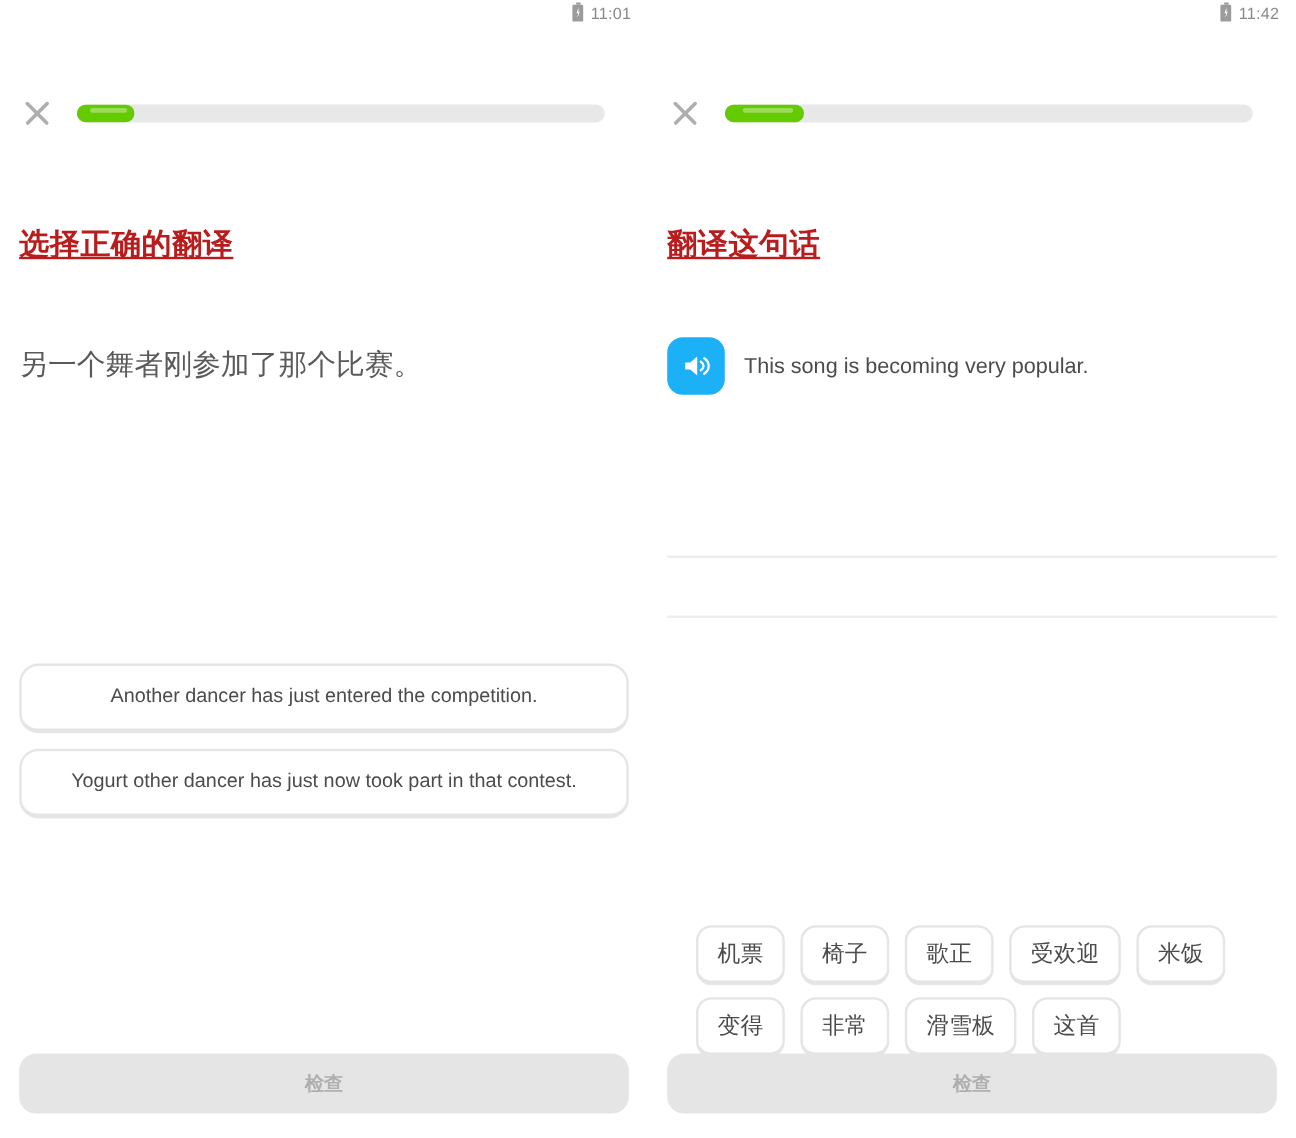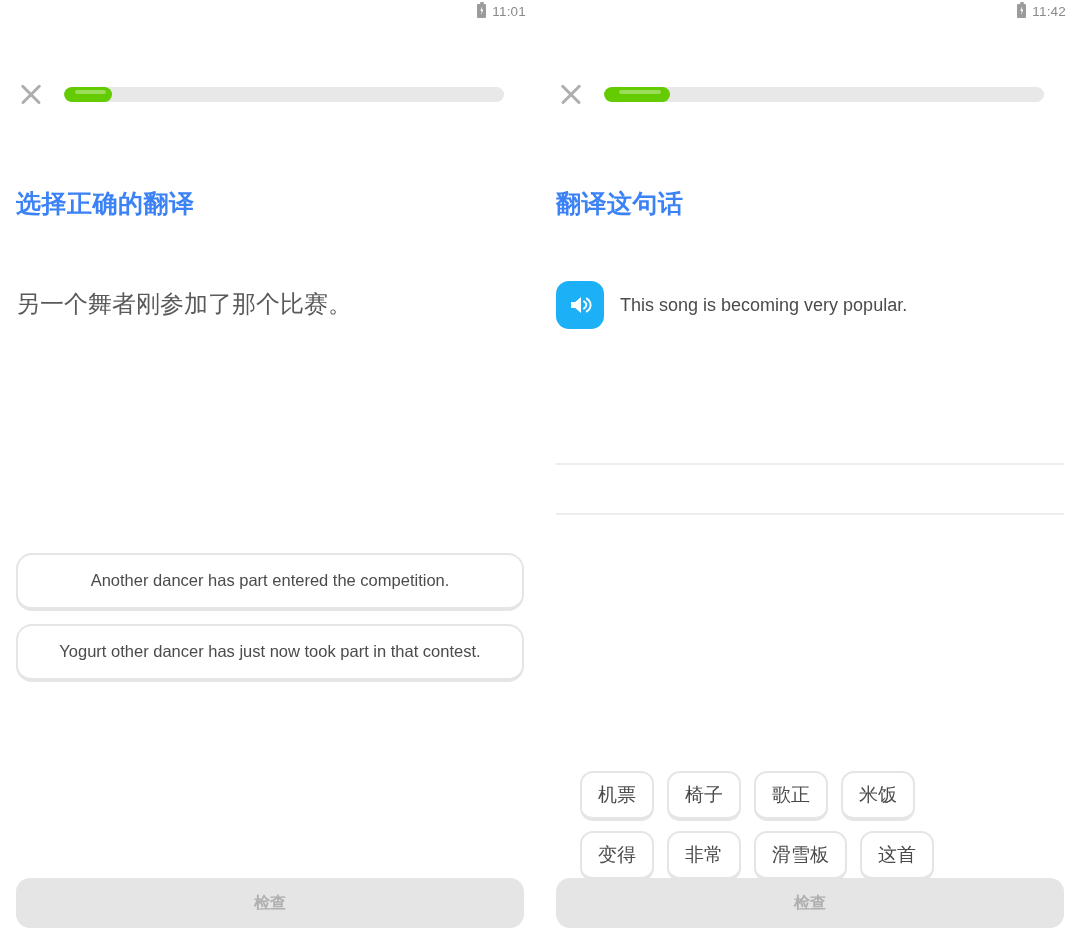--- a/index.html
+++ b/index.html
@@ -77,23 +77,24 @@
     position: relative;
   }
   .progress-fill::after {
     content: "";
     position: absolute; left: 22%; right: 14%; top: 3px;
     height: 4px; border-radius: 3px;
     background: rgba(255,255,255,.35);
   }
   
   .heading {
-    font-size: 25px; font-weight: bold; color: #3b82f6;
+    font-size: 25px; font-weight: bold; color: #b91c1c;
     padding: 33px 16px 0 16px;
     letter-spacing: .5px;
+    text-decoration: underline;
   }
   .prompt-cn {
     font-size: 24px; color: #5a5a5a;
     padding: 30px 16px 0 16px;
   }
   
   .sentence-row {
     display: flex; align-items: center; gap: 16px;
     padding: 23px 33px 0 16px;
   }
@@ -177,21 +178,21 @@
         <div class="progress-fill" id="left-progress" style="width: 11%;"></div>
       </div>
     </div>
 
     <div class="heading">选择正确的翻译</div>
 
     <div class="prompt-cn">另一个舞者刚参加了那个比赛。</div>
 
     <div class="choices">
       <div class="choice">
-        <span>Another dancer has part entered the competition.</span>
+        <span>Another dancer has just entered the competition.</span>
       </div>
       <div class="choice">
         <span>Yogurt other dancer has just now took part in that contest.</span>
       </div>
     </div>
 
     <div class="spacer"></div>
 
     <div class="footer">
       <button class="check-btn">检查</button>
@@ -228,20 +229,21 @@
     <div class="answer-lines">
       <div class="answer-line"></div>
       <div class="answer-line"></div>
     </div>
 
     <div class="wordbank">
       <div class="wb-row">
         <div class="wb-tile">机票</div>
         <div class="wb-tile">椅子</div>
         <div class="wb-tile">歌正</div>
+        <div class="wb-tile">受欢迎</div>
         <div class="wb-tile">米饭</div>
       </div>
       <div class="wb-row">
         <div class="wb-tile">变得</div>
         <div class="wb-tile">非常</div>
         <div class="wb-tile">滑雪板</div>
         <div class="wb-tile">这首</div>
       </div>
     </div>
 

